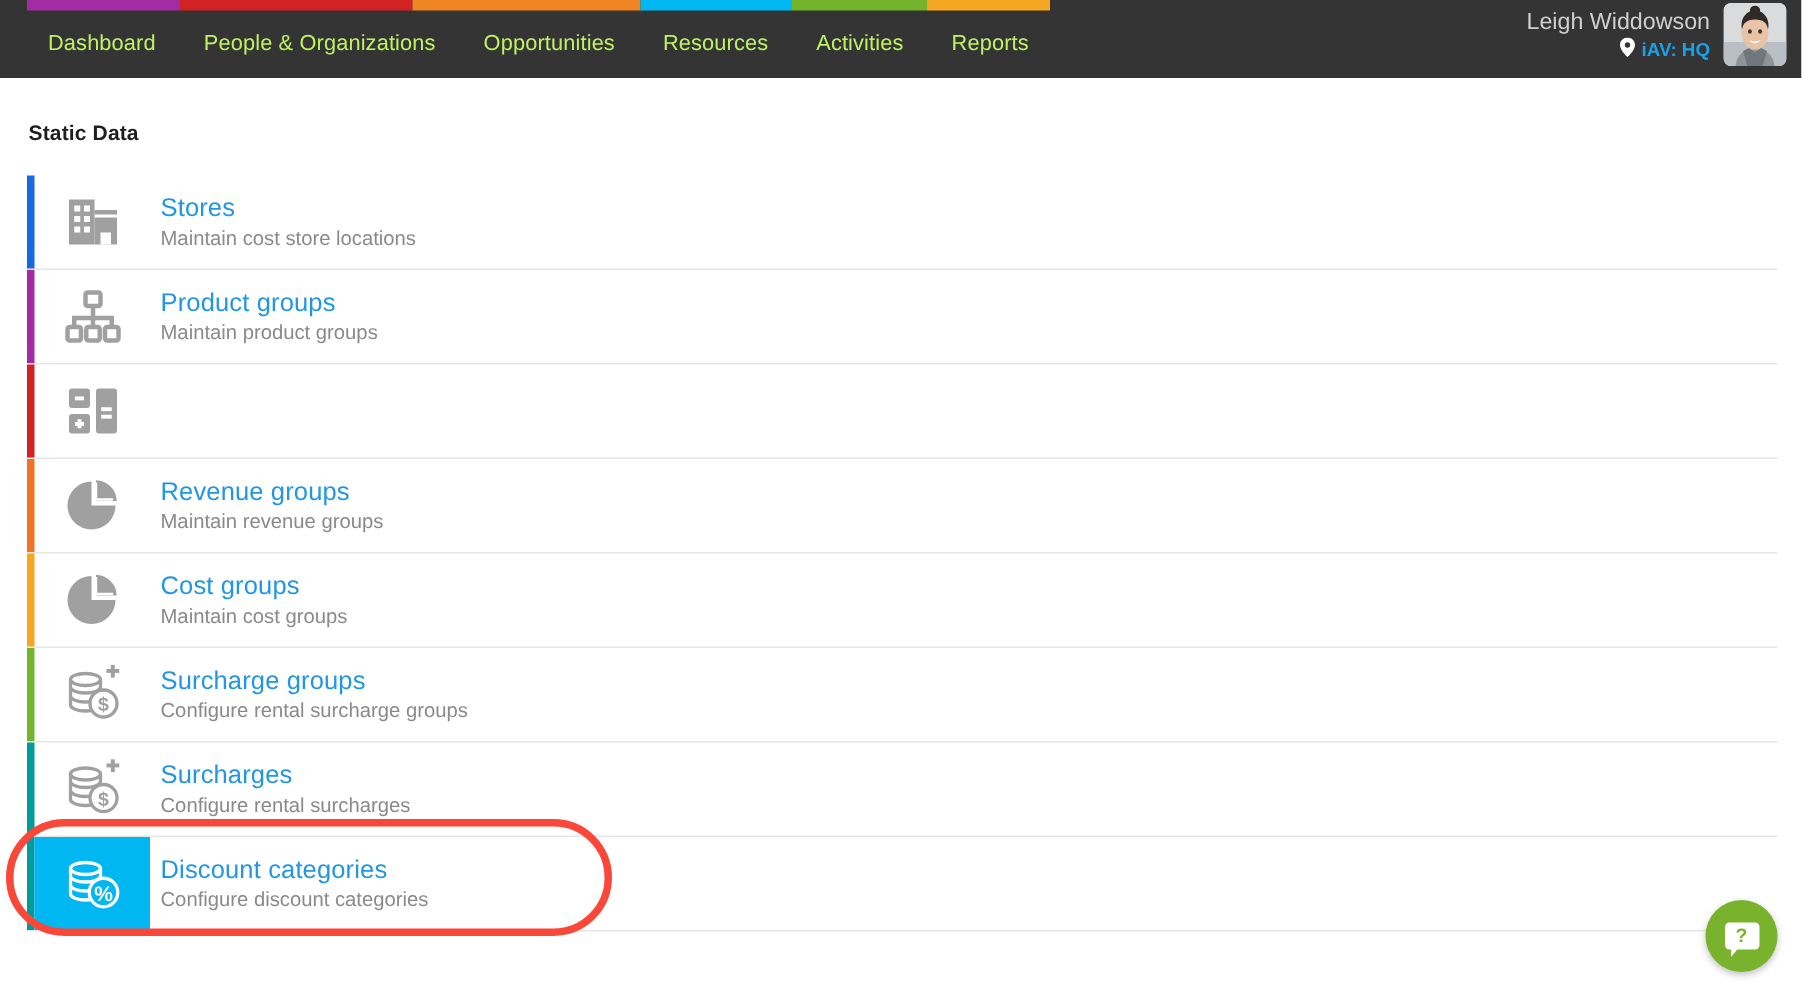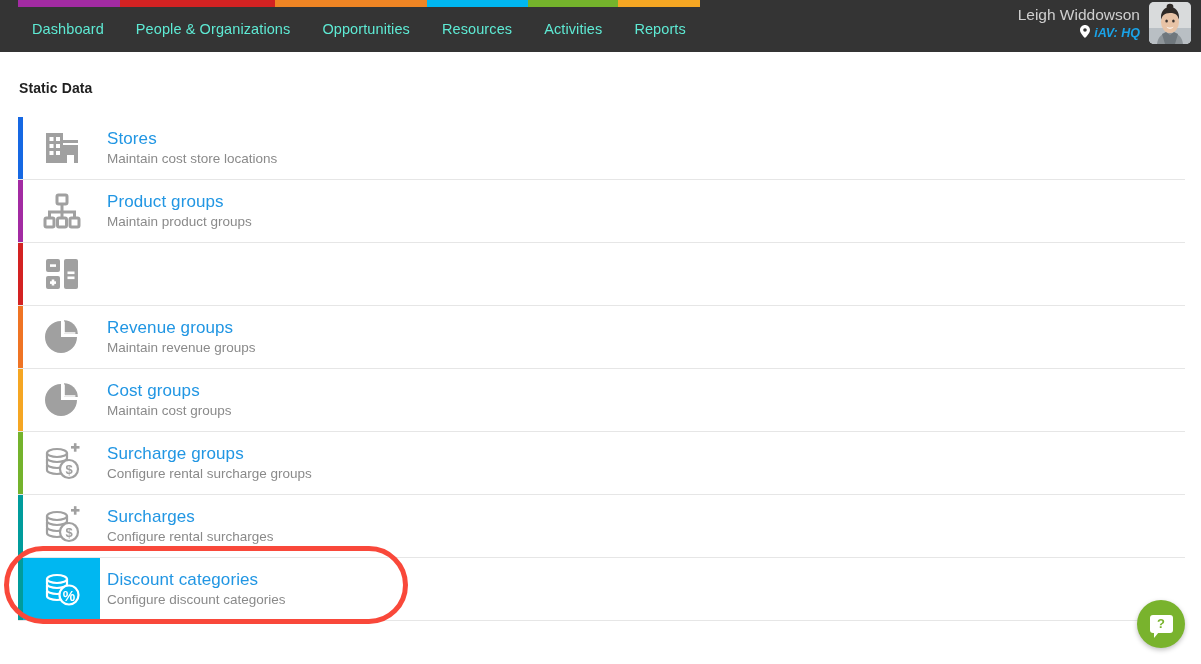--- a/index.html
+++ b/index.html
@@ -36,21 +36,21 @@
 
   .nav {
     position: absolute;
     top: 7px; left: 0;
     height: 45px;
     display: flex;
     align-items: center;
     padding-left: 18px;
   }
   .nav-item {
-    color: #5eead4;
+    color: #bef264;
     font-size: 14.5px;
     line-height: 45px;
     padding: 0 16px;
     white-space: nowrap;
     cursor: pointer;
     letter-spacing: 0.1px;
   }
   .nav-item:first-child { padding-left: 14px; }
 
   .user-block {
@@ -71,21 +71,20 @@
     line-height: 19px;
     white-space: nowrap;
   }
   .user-loc {
     display: flex;
     align-items: center;
     justify-content: flex-end;
     gap: 4px;
     line-height: 16px;
     margin-top: 1px;
-    font-style: italic;
   }
   .user-loc-label {
     color: #1aa3e8;
     font-size: 12.5px;
     font-weight: bold;
     white-space: nowrap;
   }
   .pin-icon { display: block; }
   .avatar {
     width: 42px;

